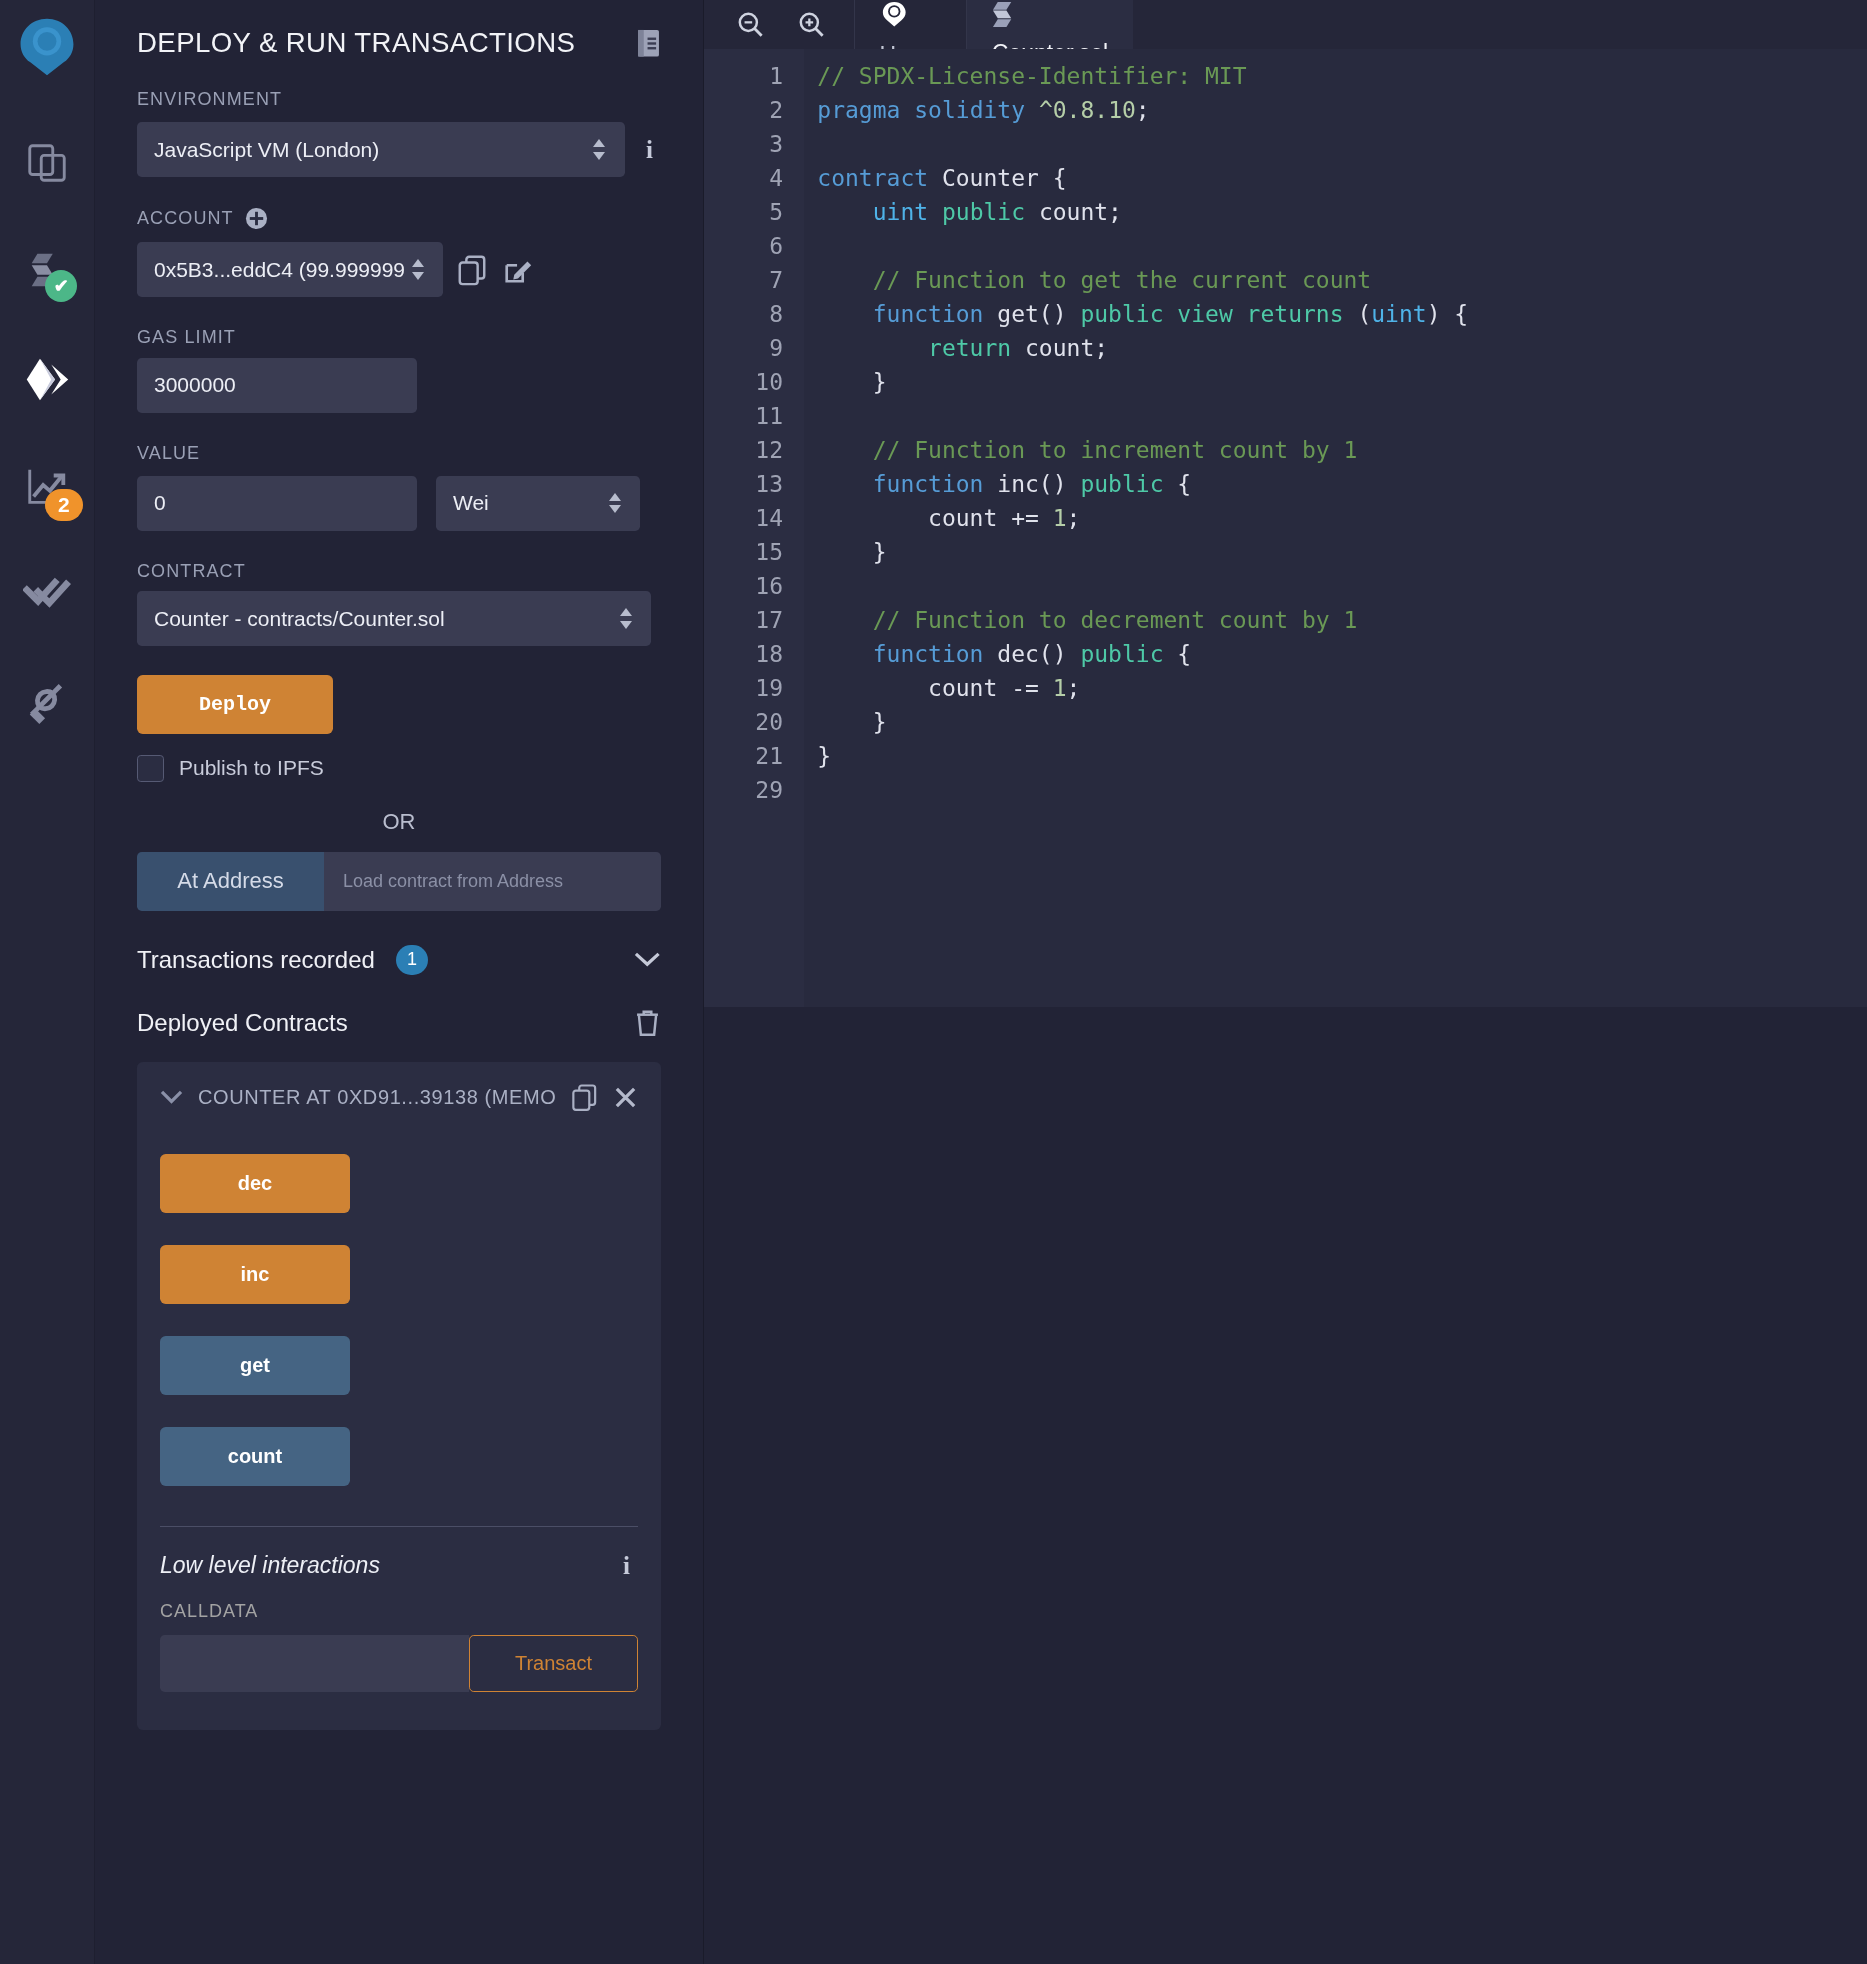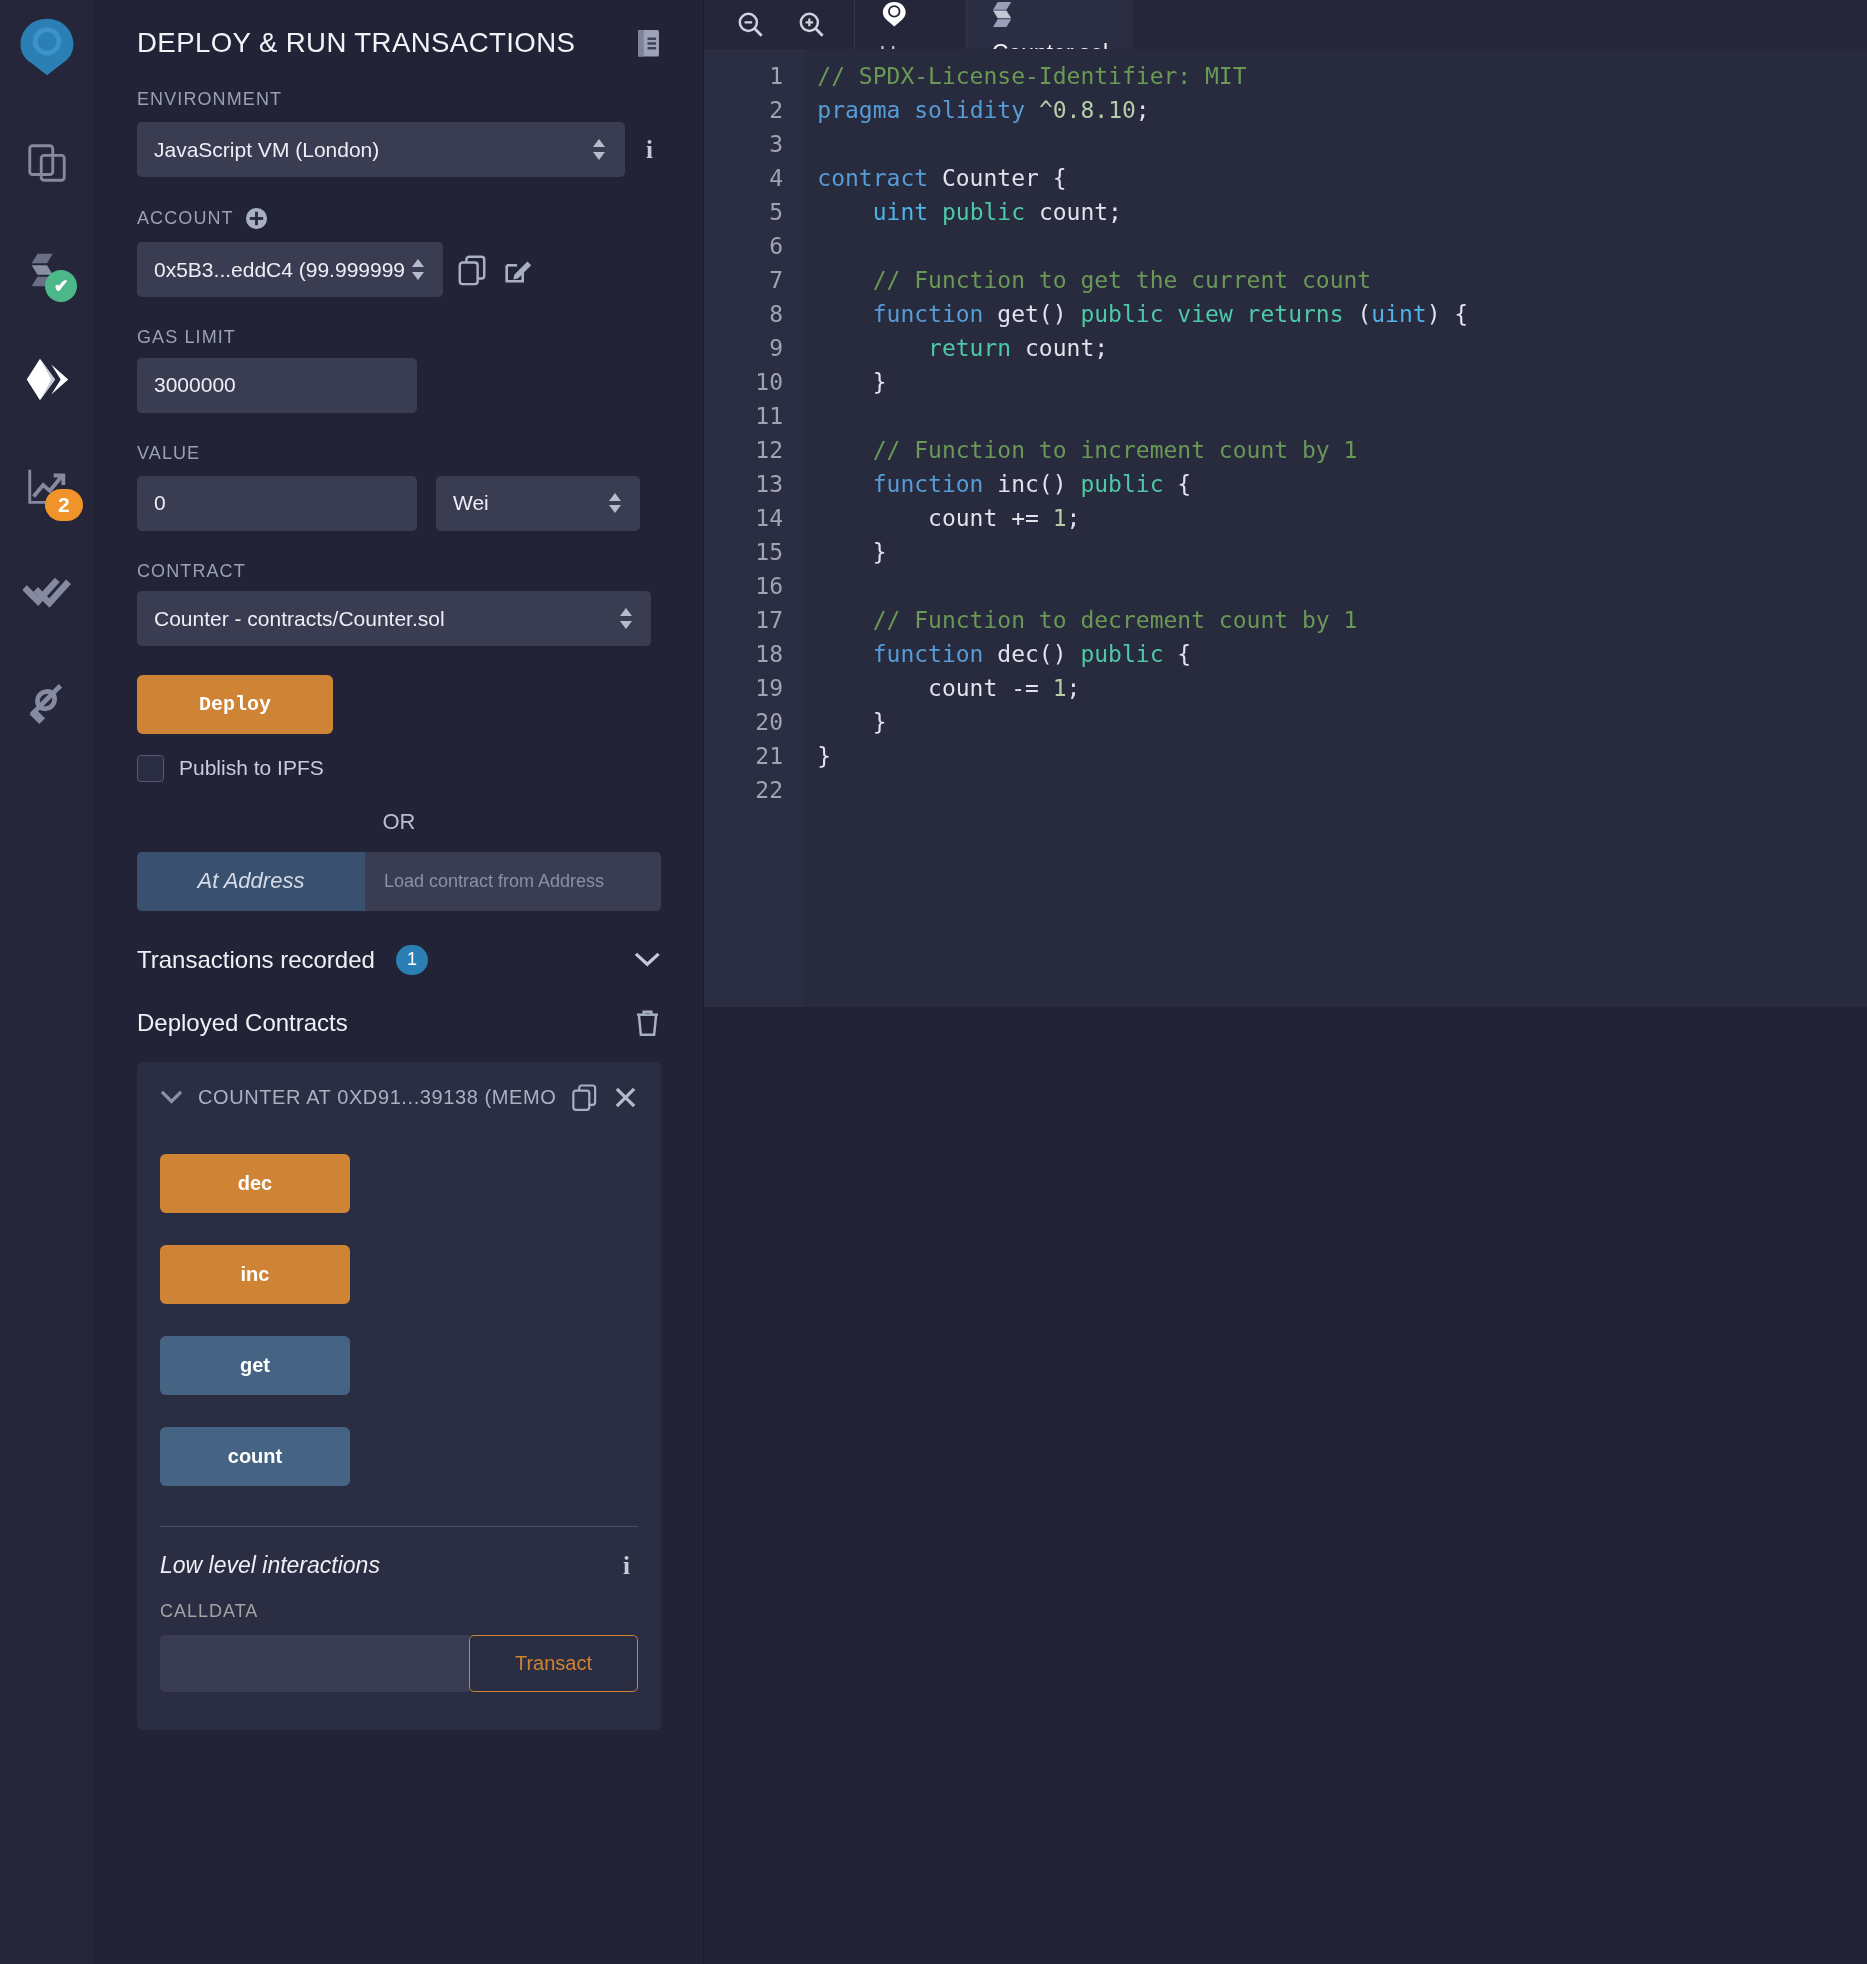--- a/index.html
+++ b/index.html
@@ -82,23 +82,23 @@
     font-family:Liberation Mono, monospace;
   }
   .btn-deploy{ background:#cf8334; width:196px; height:59px; margin-top:28.5px; }
   .checkbox-row{ display:flex; align-items:center; gap:15px; margin-top:21px; }
   .cbox{ width:27px;height:27px;border:1.9px solid #565a74;border-radius:3.8px;background:#2b2d42; cursor:pointer;}
   .cbox-label{ font-size:21px; color:#c9ccdb; }
   .or{ text-align:center; font-size:22px; color:#b9bdce; margin:27px 0 17px 0; }
 
   .at-row{ display:flex; height:59px; border-radius:4.8px; overflow:hidden; }
   .at-btn{
-    background:#39506e; color:#d5dbe8; width:228px;
+    background:#39506e; color:#d5dbe8; width:187px;
     display:flex;align-items:center;justify-content:center;
-    font-size:22px; cursor:pointer;font-style:italic;
+    font-size:22px; cursor:pointer;
   }
   .at-input{
     flex:1; background:#3a3c52; color:#8b90a6; font-size:18px;
     display:flex;align-items:center; padding-left:19px; cursor:text;
   }
 
   .tx-row{ display:flex; align-items:center; justify-content:space-between; margin-top:34px; cursor:pointer;}
   .tx-left{ display:flex; align-items:center; gap:21px; }
   .tx-label{ font-size:24px; color:#f0f1f6; }
   .pill{
@@ -476,21 +476,21 @@
           <div>12</div>
           <div>13</div>
           <div>14</div>
           <div>15</div>
           <div>16</div>
           <div>17</div>
           <div>18</div>
           <div>19</div>
           <div>20</div>
           <div>21</div>
-          <div>22</div>
+          <div>29</div>
         </div>
       <div class="code-wrap">
         <div class="code" id="code"><div><span class="c-com">// SPDX-License-Identifier: MIT</span></div><div><span class="c-kw">pragma</span><span class="c-plain"> </span><span class="c-kw">solidity</span><span class="c-plain"> </span><span class="c-num">^0.8.10</span><span class="c-plain">;</span></div><div class="ln-empty">&nbsp;</div><div><span class="c-kw">contract</span><span class="c-plain"> Counter {</span></div><div><span class="c-plain">    </span><span class="c-type">uint</span><span class="c-plain"> </span><span class="c-mod">public</span><span class="c-plain"> count;</span></div><div class="ln-empty">&nbsp;</div><div><span class="c-plain">    </span><span class="c-com">// Function to get the current count</span></div><div><span class="c-plain">    </span><span class="c-kw">function</span><span class="c-plain"> get() </span><span class="c-mod">public</span><span class="c-plain"> </span><span class="c-mod">view</span><span class="c-plain"> </span><span class="c-mod">returns</span><span class="c-plain"> (</span><span class="c-type">uint</span><span class="c-plain">) {</span></div><div><span class="c-plain">        </span><span class="c-mod">return</span><span class="c-plain"> count;</span></div><div><span class="c-plain">    }</span></div><div class="ln-empty">&nbsp;</div><div><span class="c-plain">    </span><span class="c-com">// Function to increment count by 1</span></div><div><span class="c-plain">    </span><span class="c-kw">function</span><span class="c-plain"> inc() </span><span class="c-mod">public</span><span class="c-plain"> {</span></div><div><span class="c-plain">        count += </span><span class="c-num">1</span><span class="c-plain">;</span></div><div><span class="c-plain">    }</span></div><div class="ln-empty">&nbsp;</div><div><span class="c-plain">    </span><span class="c-com">// Function to decrement count by 1</span></div><div><span class="c-plain">    </span><span class="c-kw">function</span><span class="c-plain"> dec() </span><span class="c-mod">public</span><span class="c-plain"> {</span></div><div><span class="c-plain">        count -= </span><span class="c-num">1</span><span class="c-plain">;</span></div><div><span class="c-plain">    }</span></div><div><span class="c-plain">}</span></div><div class="ln-empty">&nbsp;</div></div>
       </div>
     </div>
     <div class="editor-blank"></div>
   </div>
 
 </div>
 

